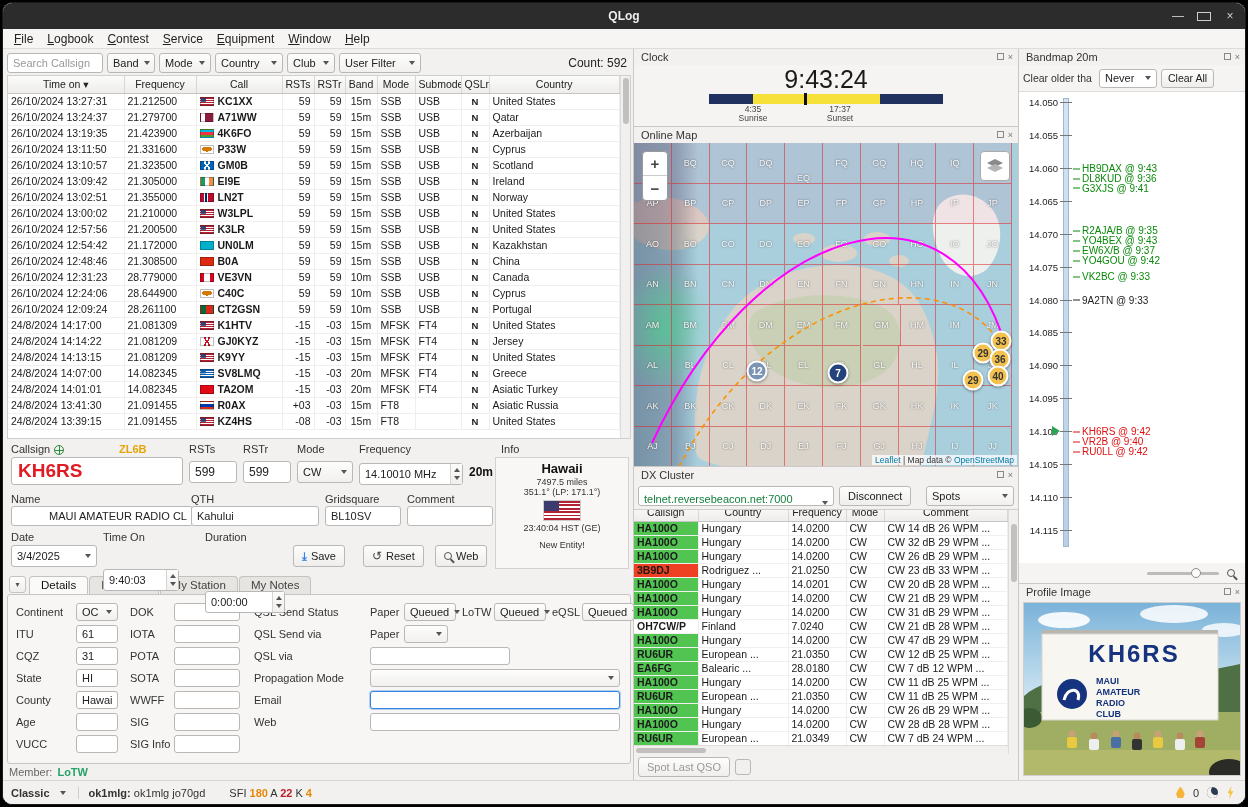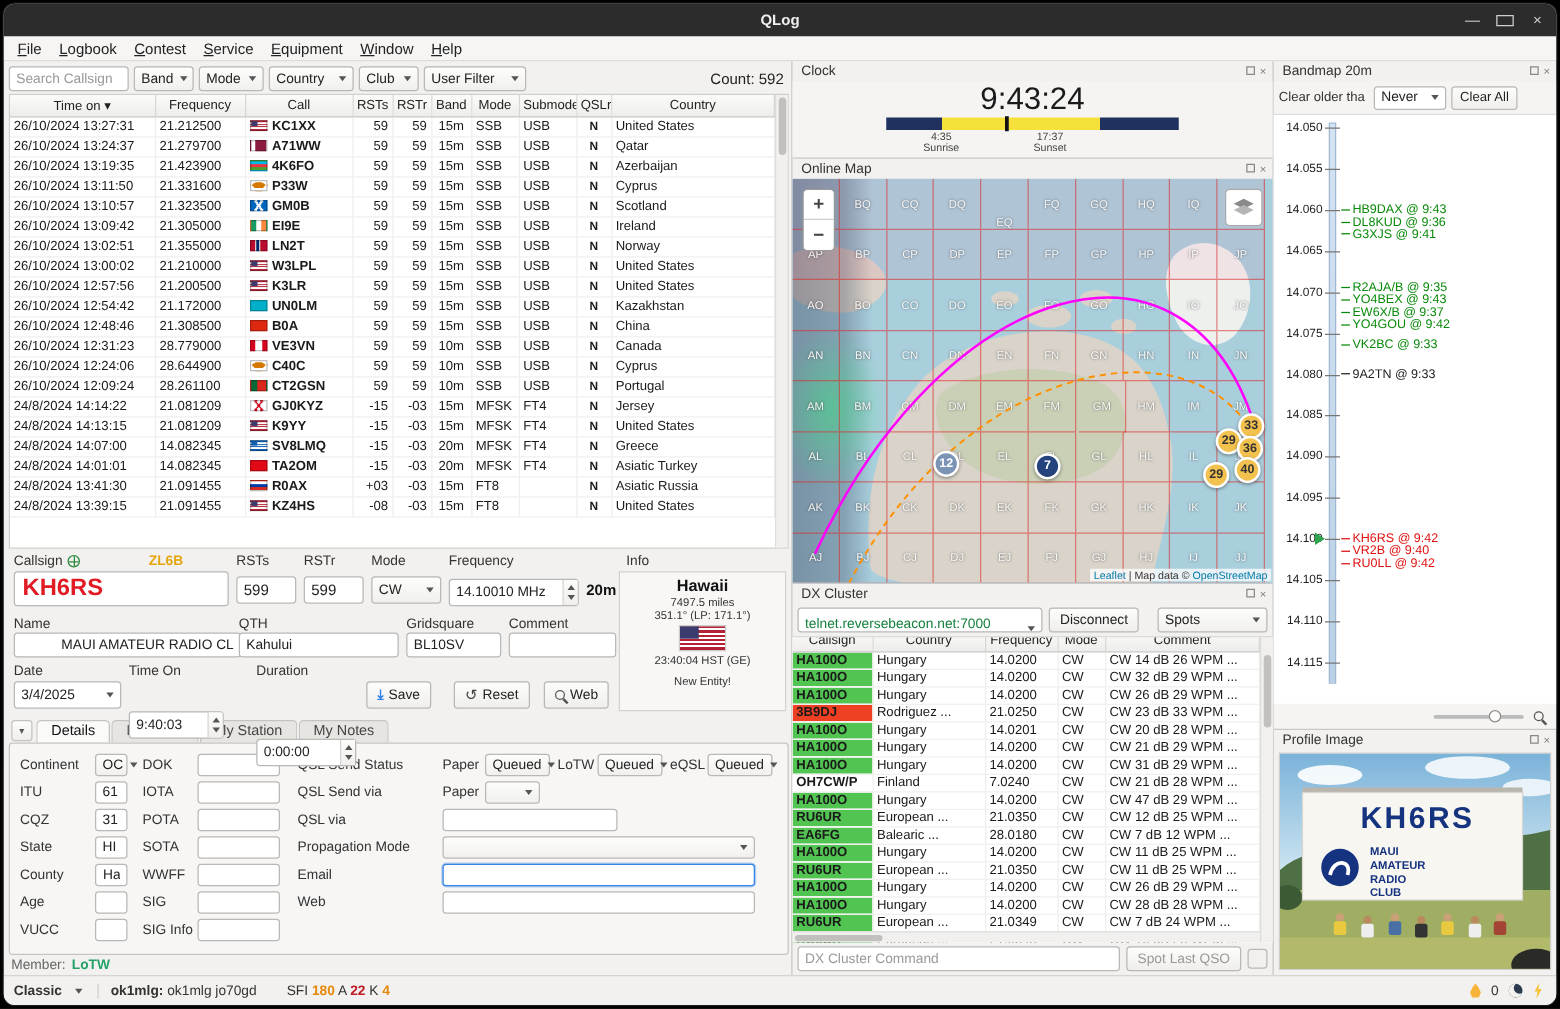--- a/index.html
+++ b/index.html
@@ -66,21 +66,21 @@
   .new-entity{margin-top:7px;color:#333;}
   
   .tabbar{height:21px;display:flex;align-items:flex-end;gap:1px;flex:none;padding-left:2px;}
   .tab-collapse{width:17px;height:17px;border:1px solid #c4c3c1;border-radius:3px;background:linear-gradient(#fdfdfc,#efeeec);font-size:8px;color:#555;display:flex;align-items:center;justify-content:center;margin-right:2px;margin-bottom:1px;}
   .tab{padding:2px 11px 3px 11px;font-size:11.5px;color:#444;border:1px solid #c4c3c1;border-bottom:none;border-radius:4px 4px 0 0;background:#e7e5e2;}
   .tab.active{background:#fafaf9;color:#111;}
   
   .details-box{flex:none;height:170px;border:1px solid #c6c5c3;border-radius:3px;background:#f7f6f5;padding:6px 8px 4px 8px;}
   .dt-row{display:flex;align-items:center;height:22px;font-size:11px;color:#333;}
   .dl1{width:60px;flex:none;}
-  .di1{width:26px;flex:none;height:18px;}
+  .di1{width:42px;flex:none;height:18px;}
   .dl2{width:44px;flex:none;margin-left:12px;}
   .di2{width:66px;flex:none;height:18px;}
   .dl3{width:116px;flex:none;margin-left:14px;}
   .dcombo{height:18px;}
   .focused{border:1px solid #3584e4;box-shadow:0 0 0 1px rgba(53,132,228,.35);}
   .member-row{height:16px;flex:none;display:flex;align-items:center;gap:5px;font-size:11px;padding:1px 2px;}
   .member-val{color:#26a269;font-weight:bold;}
   
   .statusbar{height:24px;flex:none;background:#f2f1ef;border-top:1px solid #d5d4d2;display:flex;align-items:center;padding:0 10px 0 8px;font-size:11px;color:#333;gap:10px;}
   .profile-sel{display:flex;align-items:center;gap:10px;padding-right:12px;border-right:1px solid #cfcecb;font-weight:bold;}
@@ -398,20 +398,32 @@
                 <td><span class="flag" style="background:linear-gradient(90deg,#046a38 0 38%,#da291c 38%)"></span><b>CT2GSN</b></td>
                 <td class="num">59</td>
                 <td class="num">59</td>
                 <td class="ctr">10m</td>
                 <td>SSB</td>
                 <td>USB</td>
                 <td class="qsl">N</td>
                 <td>Portugal</td>
               </tr>
               <tr>
+                <td>24/8/2024 14:17:00</td>
+                <td>21.081309</td>
+                <td><span class="flag" style="background:linear-gradient(#3c3b6e,#3c3b6e) 0 0/45% 55% no-repeat,repeating-linear-gradient(180deg,#b22234 0 1px,#fff 1px 2px)"></span><b>K1HTV</b></td>
+                <td class="num">-15</td>
+                <td class="num">-03</td>
+                <td class="ctr">15m</td>
+                <td>MFSK</td>
+                <td>FT4</td>
+                <td class="qsl">N</td>
+                <td>United States</td>
+              </tr>
+              <tr>
                 <td>24/8/2024 14:14:22</td>
                 <td>21.081209</td>
                 <td><span class="flag" style="background:linear-gradient(52deg,rgba(0,0,0,0) 45%,#ce1126 45% 55%,rgba(0,0,0,0) 55%),linear-gradient(-52deg,rgba(0,0,0,0) 45%,#ce1126 45% 55%,rgba(0,0,0,0) 55%),linear-gradient(#fff,#fff)"></span><b>GJ0KYZ</b></td>
                 <td class="num">-15</td>
                 <td class="num">-03</td>
                 <td class="ctr">15m</td>
                 <td>MFSK</td>
                 <td>FT4</td>
                 <td class="qsl">N</td>
                 <td>Jersey</td>
@@ -1165,21 +1177,20 @@
               </tbody>
           </table>
           <div class="vscroll">
               <div class="thumb" style="top:14px;height:58px;"></div>
             </div>
           <div class="hscroll">
               <div class="thumb"></div>
             </div>
         </div>
         <div class="dxc-cmd">
-          <input class="txt-input" style="flex: 1 1 0%;" placeholder="DX Cluster Command">
           <button class="btn disabled" style="height:20px;">
               <span>Spot Last QSO</span>
             </button>
           <span class="mini-btn"></span>
         </div>
       </div>
     </div>
 
     <div class="col-right">
 

